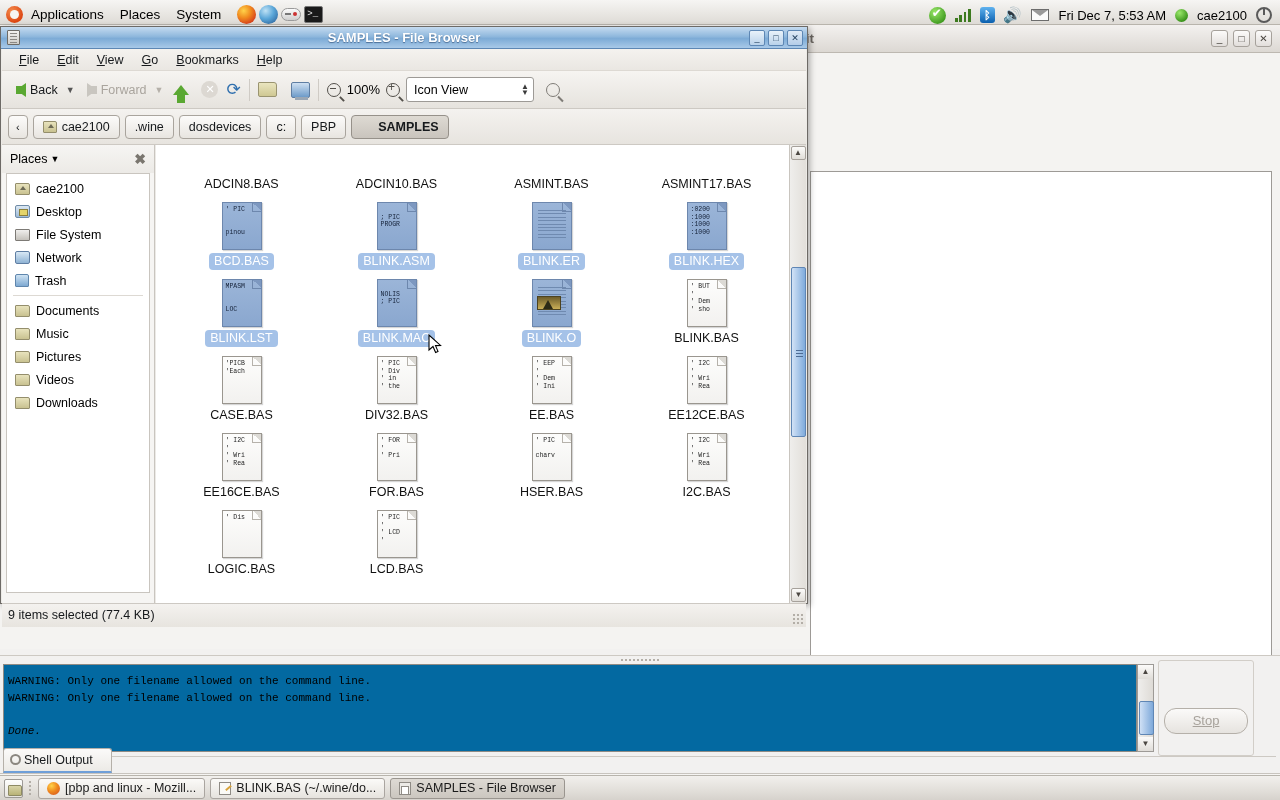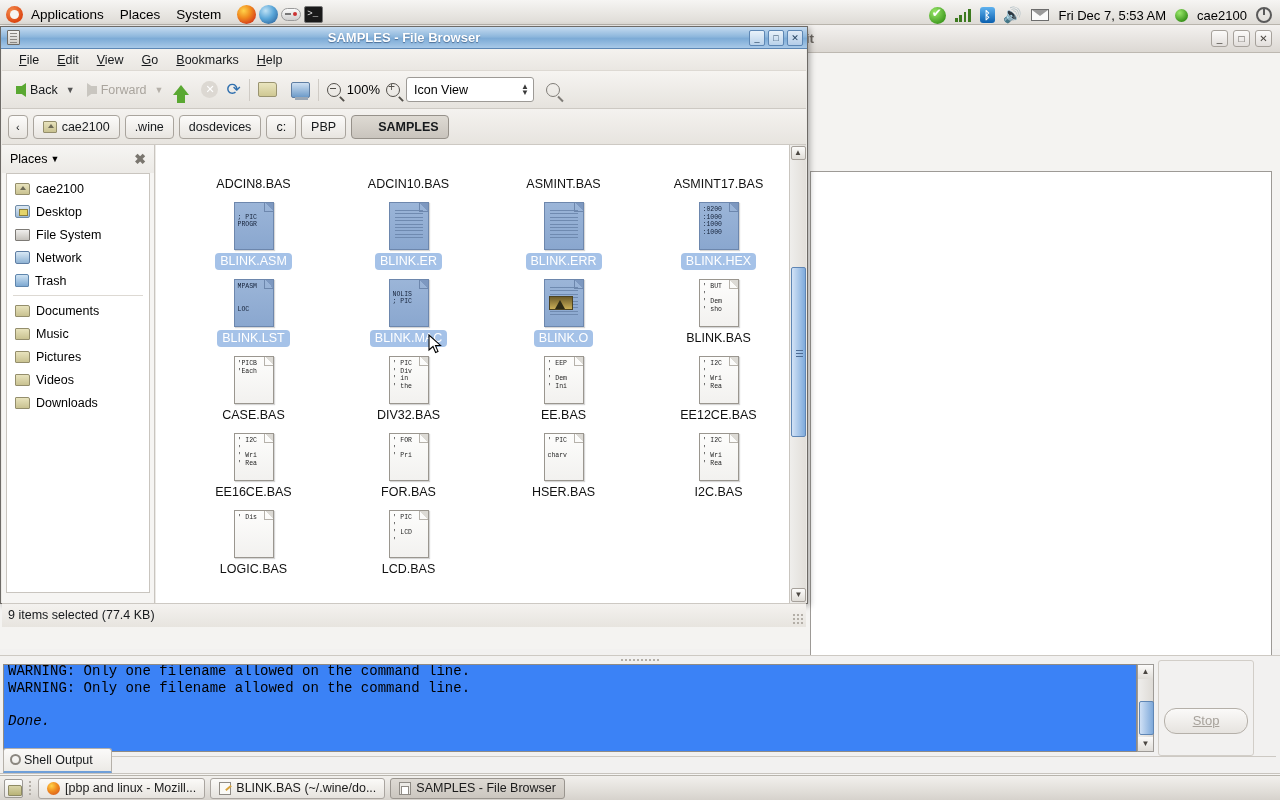--- a/index.html
+++ b/index.html
@@ -96,23 +96,23 @@
 
   
   .shell-pane{
     position:absolute; left:0; top:630px; width:1280px; height:118px; background:#f2f1f0;
     border-top:1px solid #cdc9c3;
   }
   .shell-grip{ position:absolute; left:620px; top:2px; width:40px; height:5px;
      background-image:radial-gradient(#b3aea7 1px, transparent 1px); background-size:4px 4px; }
   .shell-text{
     position:absolute; left:3px; top:8px; width:1134px; height:88px;
-    background:#3b82f6; border:1px solid #8f8b85;
-    font-family:"Liberation Mono", monospace; font-size:14px; line-height:16.5px;
-    color:#000; padding:2px 4px; overflow:hidden; white-space:pre;
+    background:#0369a1; border:1px solid #8f8b85;
+    font-family:"Liberation Mono", monospace; font-size:11px; line-height:16.5px;
+    color:#000; padding:12px 4px; overflow:hidden; white-space:pre;
   }
   .shell-text .clip{ display:block; margin-top:-4px; }
   .shell-text .done{ font-style:italic; }
   .shell-sb{
     position:absolute; left:1137px; top:8px; width:17px; height:88px;
     background:linear-gradient(to right,#efeeec,#dedbd6); border:1px solid #9d9a96;
   }
   .sb-arrow{ width:15px;height:14px; background:linear-gradient(to bottom,#fcfbfa,#e0ddd8);
      font-size:8px; text-align:center; line-height:13px; color:#4a4641; }
   .shell-thumb{ position:absolute; left:1px; top:36px; width:15px; height:34px;
@@ -324,21 +324,21 @@
      border:1px solid #5f86ad; border-radius:2px 2px 1px 1px; flex:none;}
 
   
   .fb-view{
     position:absolute; left:155px; top:118px; width:633px; height:458px;
     background:#ffffff; overflow:hidden;
   }
   .icon-grid{
     position:absolute; left:0; top:-22px; width:633px;
     display:grid; grid-template-columns:repeat(4,155px);
-    justify-content:start; padding-left:20px;
+    justify-content:start; padding-left:8px;
     row-gap:0px;
   }
   .fitem{
     width:155px; height:77px;
     display:flex; flex-direction:column; align-items:center; justify-content:flex-start;
   }
   .fthumb{
     width:40px; height:48px; margin-top:2px; position:relative;
   }
   .doc{
@@ -614,20 +614,29 @@
           <div class="fitem">
             <div class="fthumb"></div>
             <div class="flabel">ASMINT.BAS</div>
           </div>
           <div class="fitem">
             <div class="fthumb"></div>
             <div class="flabel">ASMINT17.BAS</div>
           </div>
           <div class="fitem">
             <div class="fthumb">
+              <div class="doc blue" style="white-space: pre;">' PIC
+
+
+pinou<span class="fold"></span></div>
+            </div>
+            <div class="flabel sel">BCD.BAS</div>
+          </div>
+          <div class="fitem">
+            <div class="fthumb">
               <div class="doc blue" style="white-space: pre;">
 ; PIC
 PROGR
 <span class="fold"></span></div>
             </div>
             <div class="flabel sel">BLINK.ASM</div>
           </div>
           <div class="fitem">
             <div class="fthumb">
               <div class="doc blue lines">
@@ -637,37 +646,20 @@
                 <i></i>
                 <i></i>
                 <i></i>
                 <i></i>
                 <i></i>
                 <i></i>
                 <span class="fold"></span>
               </div>
             </div>
             <div class="flabel sel">BLINK.ER</div>
-          </div>
-          <div class="fitem">
-            <div class="fthumb">
-              <div class="doc blue lines">
-                <i></i>
-                <i></i>
-                <i></i>
-                <i></i>
-                <i></i>
-                <i></i>
-                <i></i>
-                <i></i>
-                <i></i>
-                <span class="fold"></span>
-              </div>
-            </div>
-            <div class="flabel sel">BLINK.ERR</div>
           </div>
           <div class="fitem">
             <div class="fthumb">
               <div class="doc blue" style="white-space: pre;">:0200
 :1000
 :1000
 :1000<span class="fold"></span></div>
             </div>
             <div class="flabel sel">BLINK.HEX</div>
           </div>

